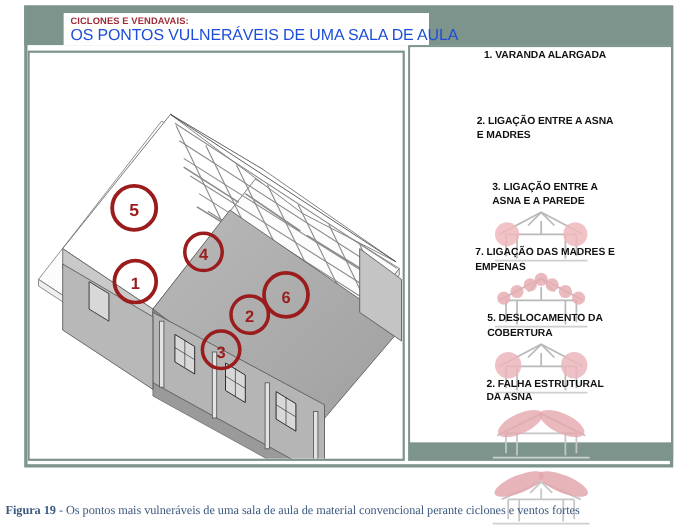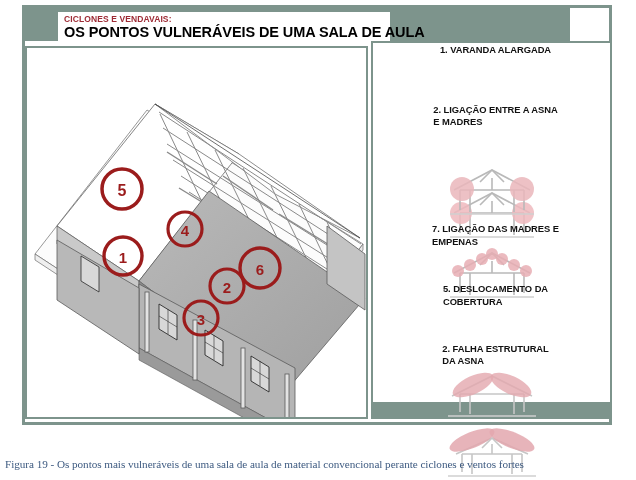--- a/index.html
+++ b/index.html
@@ -25,21 +25,21 @@
     box-sizing: border-box;
     border: 3px solid #7d948c;
     background: #ffffff;
   }
 
   
   #title-bar {
     position: absolute;
     left: 22px;
     top: 5px;
-    width: 548px;
+    width: 590px;
     height: 36px;
     background: #7d948c;
     box-sizing: border-box;
   }
   #title-inner {
     position: absolute;
     left: 36px;
     top: 7px;
     width: 332px;
     height: 29px;
@@ -51,22 +51,22 @@
   .kicker {
     font-size: 8.5px;
     font-weight: bold;
     color: #9e2b35;
     letter-spacing: 0.1px;
     line-height: 10px;
     white-space: nowrap;
   }
   .maintitle {
     font-size: 14.5px;
-    font-weight: bold;
-    color: #000000;
+    font-weight: normal;
+    color: #1d4ed8;
     line-height: 17px;
     white-space: nowrap;
     letter-spacing: -0.1px;
   }
 
   
   #illustration-panel {
     position: absolute;
     left: 25px;
     top: 46px;
@@ -139,21 +139,21 @@
     left: 5px;
     top: 457px;
     width: 628px;
     font-family: "Liberation Serif", serif;
     font-size: 11.2px;
     color: #3d5a80;
     line-height: 14px;
     letter-spacing: -0.05px;
     white-space: nowrap;
   }
-  #caption b { font-weight: normal; }
+  #caption b { font-weight: bold; }
 </style>
 </head>
 <body>
 
 <div id="slide-frame"></div>
 
 <div id="title-bar">
   <div id="title-inner">
     <div class="kicker">CICLONES E VENDAVAIS:</div>
     <div class="maintitle">OS PONTOS VULNERÁVEIS DE UMA SALA DE AULA</div>
@@ -319,20 +319,22 @@
             <circle cx="46" cy="7" r="6"></circle>
             <circle cx="56" cy="12" r="6"></circle>
             <circle cx="68" cy="18" r="6"></circle>
             <circle cx="80" cy="24" r="6"></circle>
           </g>
         </svg>
       </div>
     </div>
 
     <div class="fail-row">
+      <div class="fail-label">3. LIGAÇÃO ENTRE A
+    ASNA E A PAREDE</div>
       <div class="fail-thumb">
         <svg width="92" height="58" viewBox="0 0 92 58">
           <g stroke="#b9b9b9" stroke-width="1.6" fill="none">
             <path d="M8 26 L46 6 L84 26"></path>
             <path d="M14 26 L78 26"></path>
             <path d="M46 6 L34 18 M46 6 L58 18 M46 14 L46 26"></path>
             <path d="M14 26 L14 46 M78 26 L78 46"></path>
             <path d="M24 26 L24 48 M68 26 L68 48"></path>
           </g>
           <line x1="4" y1="50" x2="88" y2="50" stroke="#cfcfcf" stroke-width="1.6"></line>

